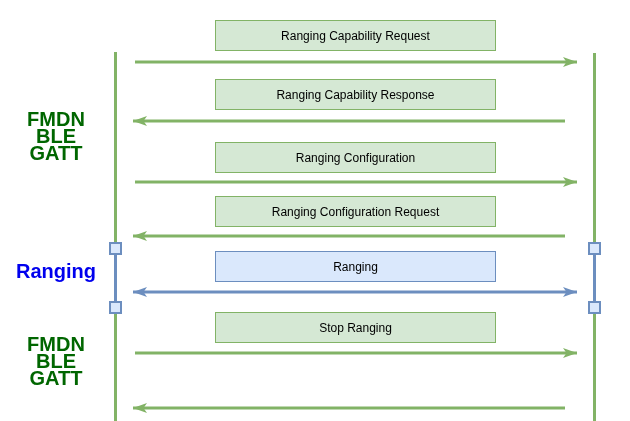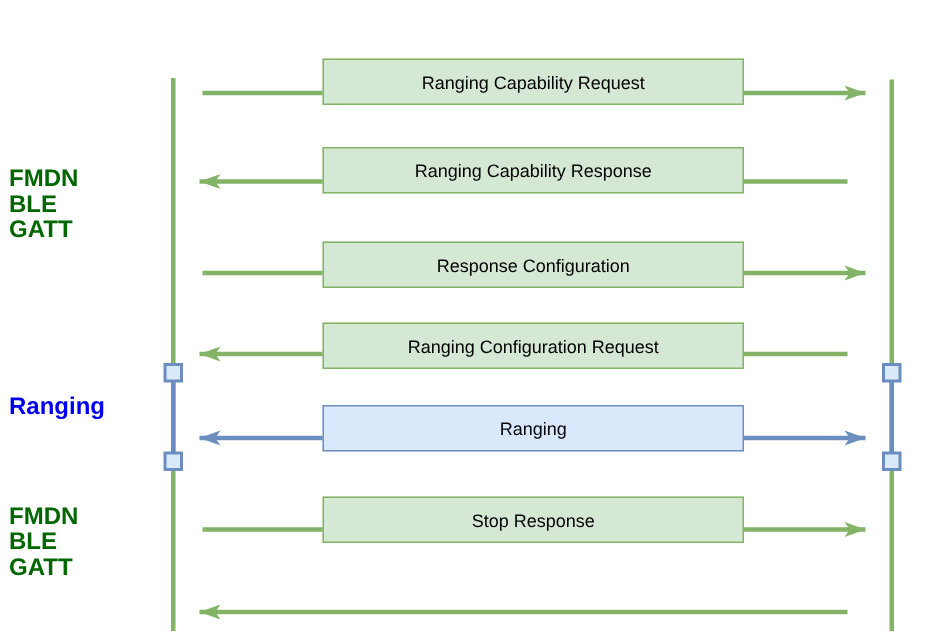--- a/index.html
+++ b/index.html
@@ -26,36 +26,36 @@
     position: absolute;
     left: 215px;
     width: 279px;
     height: 29px;
     display: flex;
     align-items: center;
     justify-content: center;
     font-size: 12px;
     color: #000000;
     text-align: center;
-    margin-top: 19px;
   }
   .msg-box.green {
     background: #d5e8d4;
     border: 1px solid #82b366;
   }
   .msg-box.blue {
     background: #dae8fc;
     border: 1px solid #6c8ebf;
   }
   .side-label {
     position: absolute;
     left: 6px;
     width: 100px;
+    text-align: center;
     font-weight: bold;
-    font-size: 16px;
+    font-size: 20px;
     line-height: 17px;
   }
   .side-label.green { color: #006600; }
   .side-label.blue  { color: #0000ee; }
   .side-label span { display: block; }
 </style>
 </head>
 <body>
 
 <div class="canvas">
@@ -89,30 +89,30 @@
     <rect x="589" y="302" width="11" height="11" fill="#dae8fc" stroke="#6c8ebf" stroke-width="2"></rect>
   </svg>
 
   <div class="msg-box green" style="top:20px">
     <span>Ranging Capability Request</span>
   </div>
   <div class="msg-box green" style="top:79px">
     <span>Ranging Capability Response</span>
   </div>
   <div class="msg-box green" style="top:142px">
-    <span>Response Configuration</span>
+    <span>Ranging Configuration</span>
   </div>
   <div class="msg-box green" style="top:196px">
     <span>Ranging Configuration Request</span>
   </div>
   <div class="msg-box blue" style="top:251px">
     <span>Ranging</span>
   </div>
   <div class="msg-box green" style="top:312px">
-    <span>Stop Response</span>
+    <span>Stop Ranging</span>
   </div>
 
   <div class="side-label green" style="top:111px">
     <span>FMDN</span>
     <span>BLE</span>
     <span>GATT</span>
   </div>
   <div class="side-label blue" style="top:263px">
     <span>Ranging</span>
   </div>

